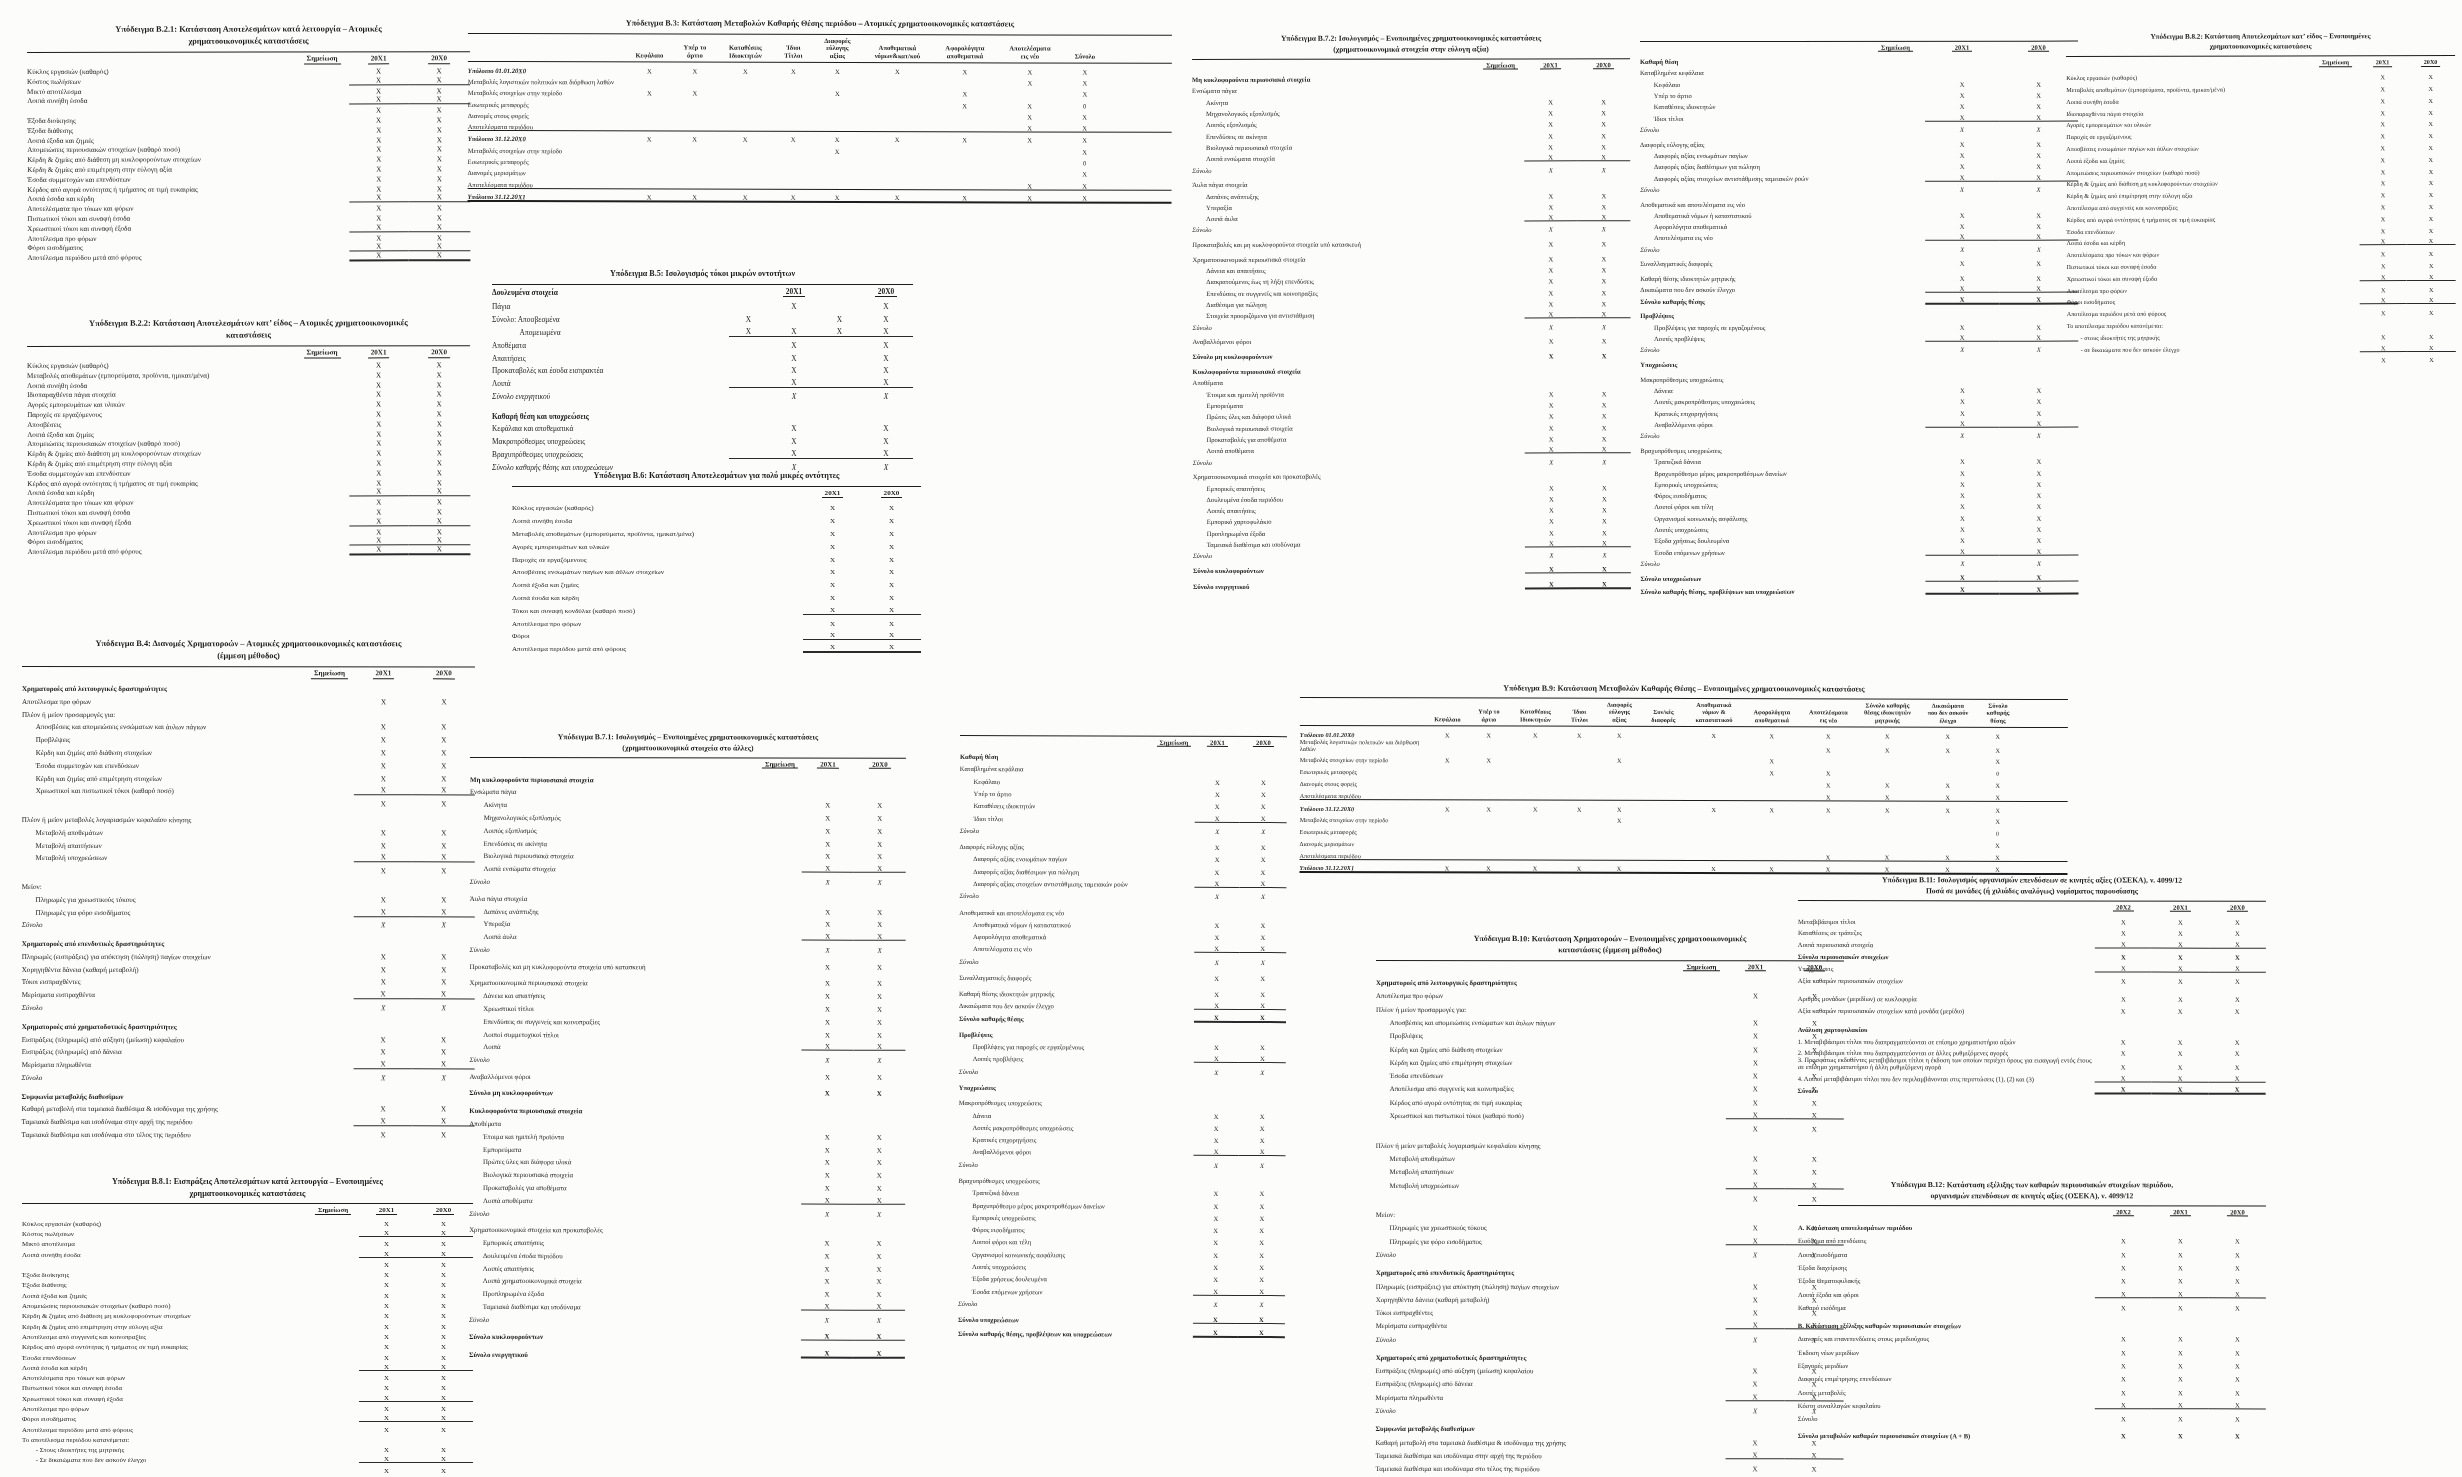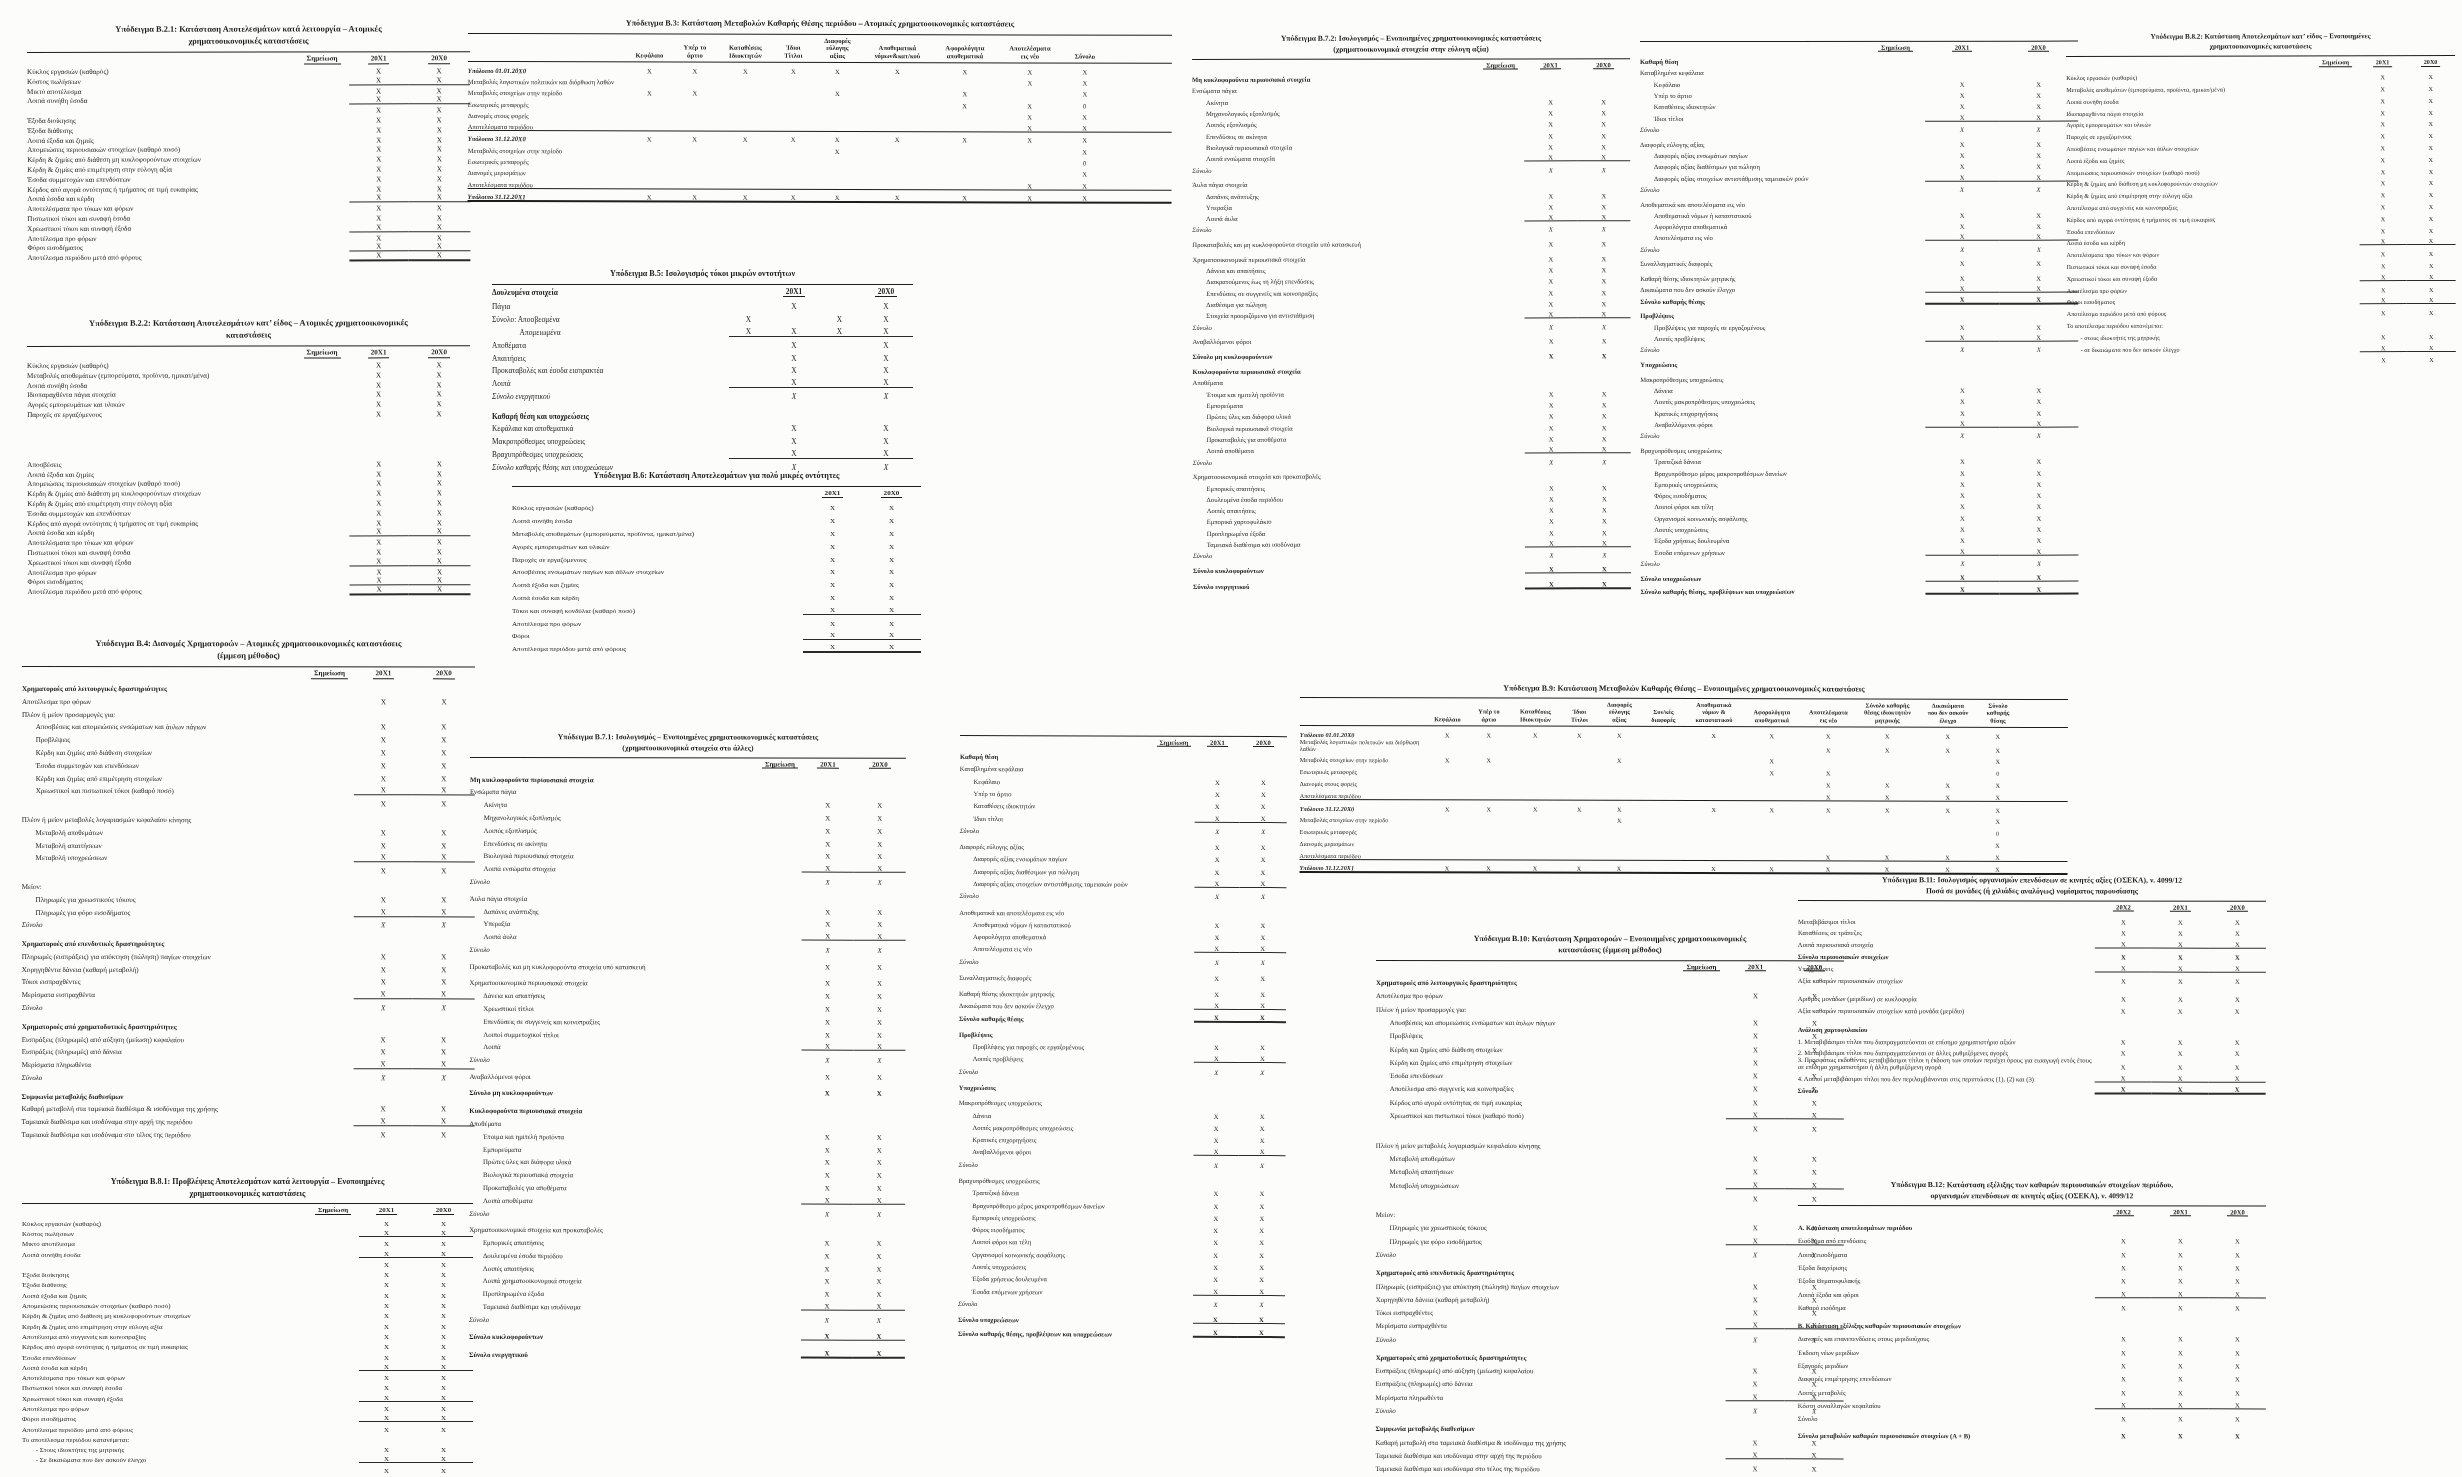--- a/index.html
+++ b/index.html
@@ -198,21 +198,21 @@
         <div class="v" style="width: 54px;"></div>
         <div class="v" style="width: 59px;">X</div>
         <div class="v" style="width: 62px;">X</div>
       </div>
       <div class="row" style="min-height: 9.8px;">
         <div class="lab" style="padding-left: 0px;">Παροχές σε εργαζόμενους</div>
         <div class="v" style="width: 54px;"></div>
         <div class="v" style="width: 59px;">X</div>
         <div class="v" style="width: 62px;">X</div>
       </div>
-      <div class="row" style="min-height: 9.8px; margin-top: 40px;">
+      <div class="row" style="min-height: 9.8px;">
         <div class="lab" style="padding-left: 0px;">Αποσβέσεις</div>
         <div class="v" style="width: 54px;"></div>
         <div class="v" style="width: 59px;">X</div>
         <div class="v" style="width: 62px;">X</div>
       </div>
       <div class="row" style="min-height: 9.8px;">
         <div class="lab" style="padding-left: 0px;">Λοιπά έξοδα και ζημίες</div>
         <div class="v" style="width: 54px;"></div>
         <div class="v" style="width: 59px;">X</div>
         <div class="v" style="width: 62px;">X</div>
@@ -478,21 +478,21 @@
         <div class="v u1" style="width: 62px;">X</div>
       </div>
       <div class="row" style="min-height: 12.8px;">
         <div class="lab" style="padding-left: 0px;">Ταμειακά διαθέσιμα και ισοδύναμα στο τέλος της περιόδου</div>
         <div class="v" style="width: 49px;"></div>
         <div class="v" style="width: 59px;">X</div>
         <div class="v" style="width: 62px;">X</div>
       </div>
     </section>
     <section class="tpl" style="left: 22px; top: 1176px; width: 451px; font-size: 6.9px;">
-      <div class="tt" style="font-size: 8.1px;">Υπόδειγμα Β.8.1: Προβλέψεις Αποτελεσμάτων κατά λειτουργία – Ενοποιημένες</div>
+      <div class="tt" style="font-size: 8.1px;">Υπόδειγμα Β.8.1: Εισπράξεις Αποτελεσμάτων κατά λειτουργία – Ενοποιημένες</div>
       <div class="tt" style="font-size: 8.1px;">χρηματοοικονομικές καταστάσεις</div>
       <div class="rule"></div>
       <div class="hdr">
         <div class="hlab"></div>
         <div class="hc" style="width: 52px;"><span>Σημείωση</span></div>
         <div class="hc" style="width: 55px;"><span>20X1</span></div>
         <div class="hc" style="width: 59px;"><span>20X0</span></div>
       </div>
       <div class="row" style="min-height: 10.3px;">
         <div class="lab" style="padding-left: 0px;">Κύκλος εργασιών (καθαρός)</div>

